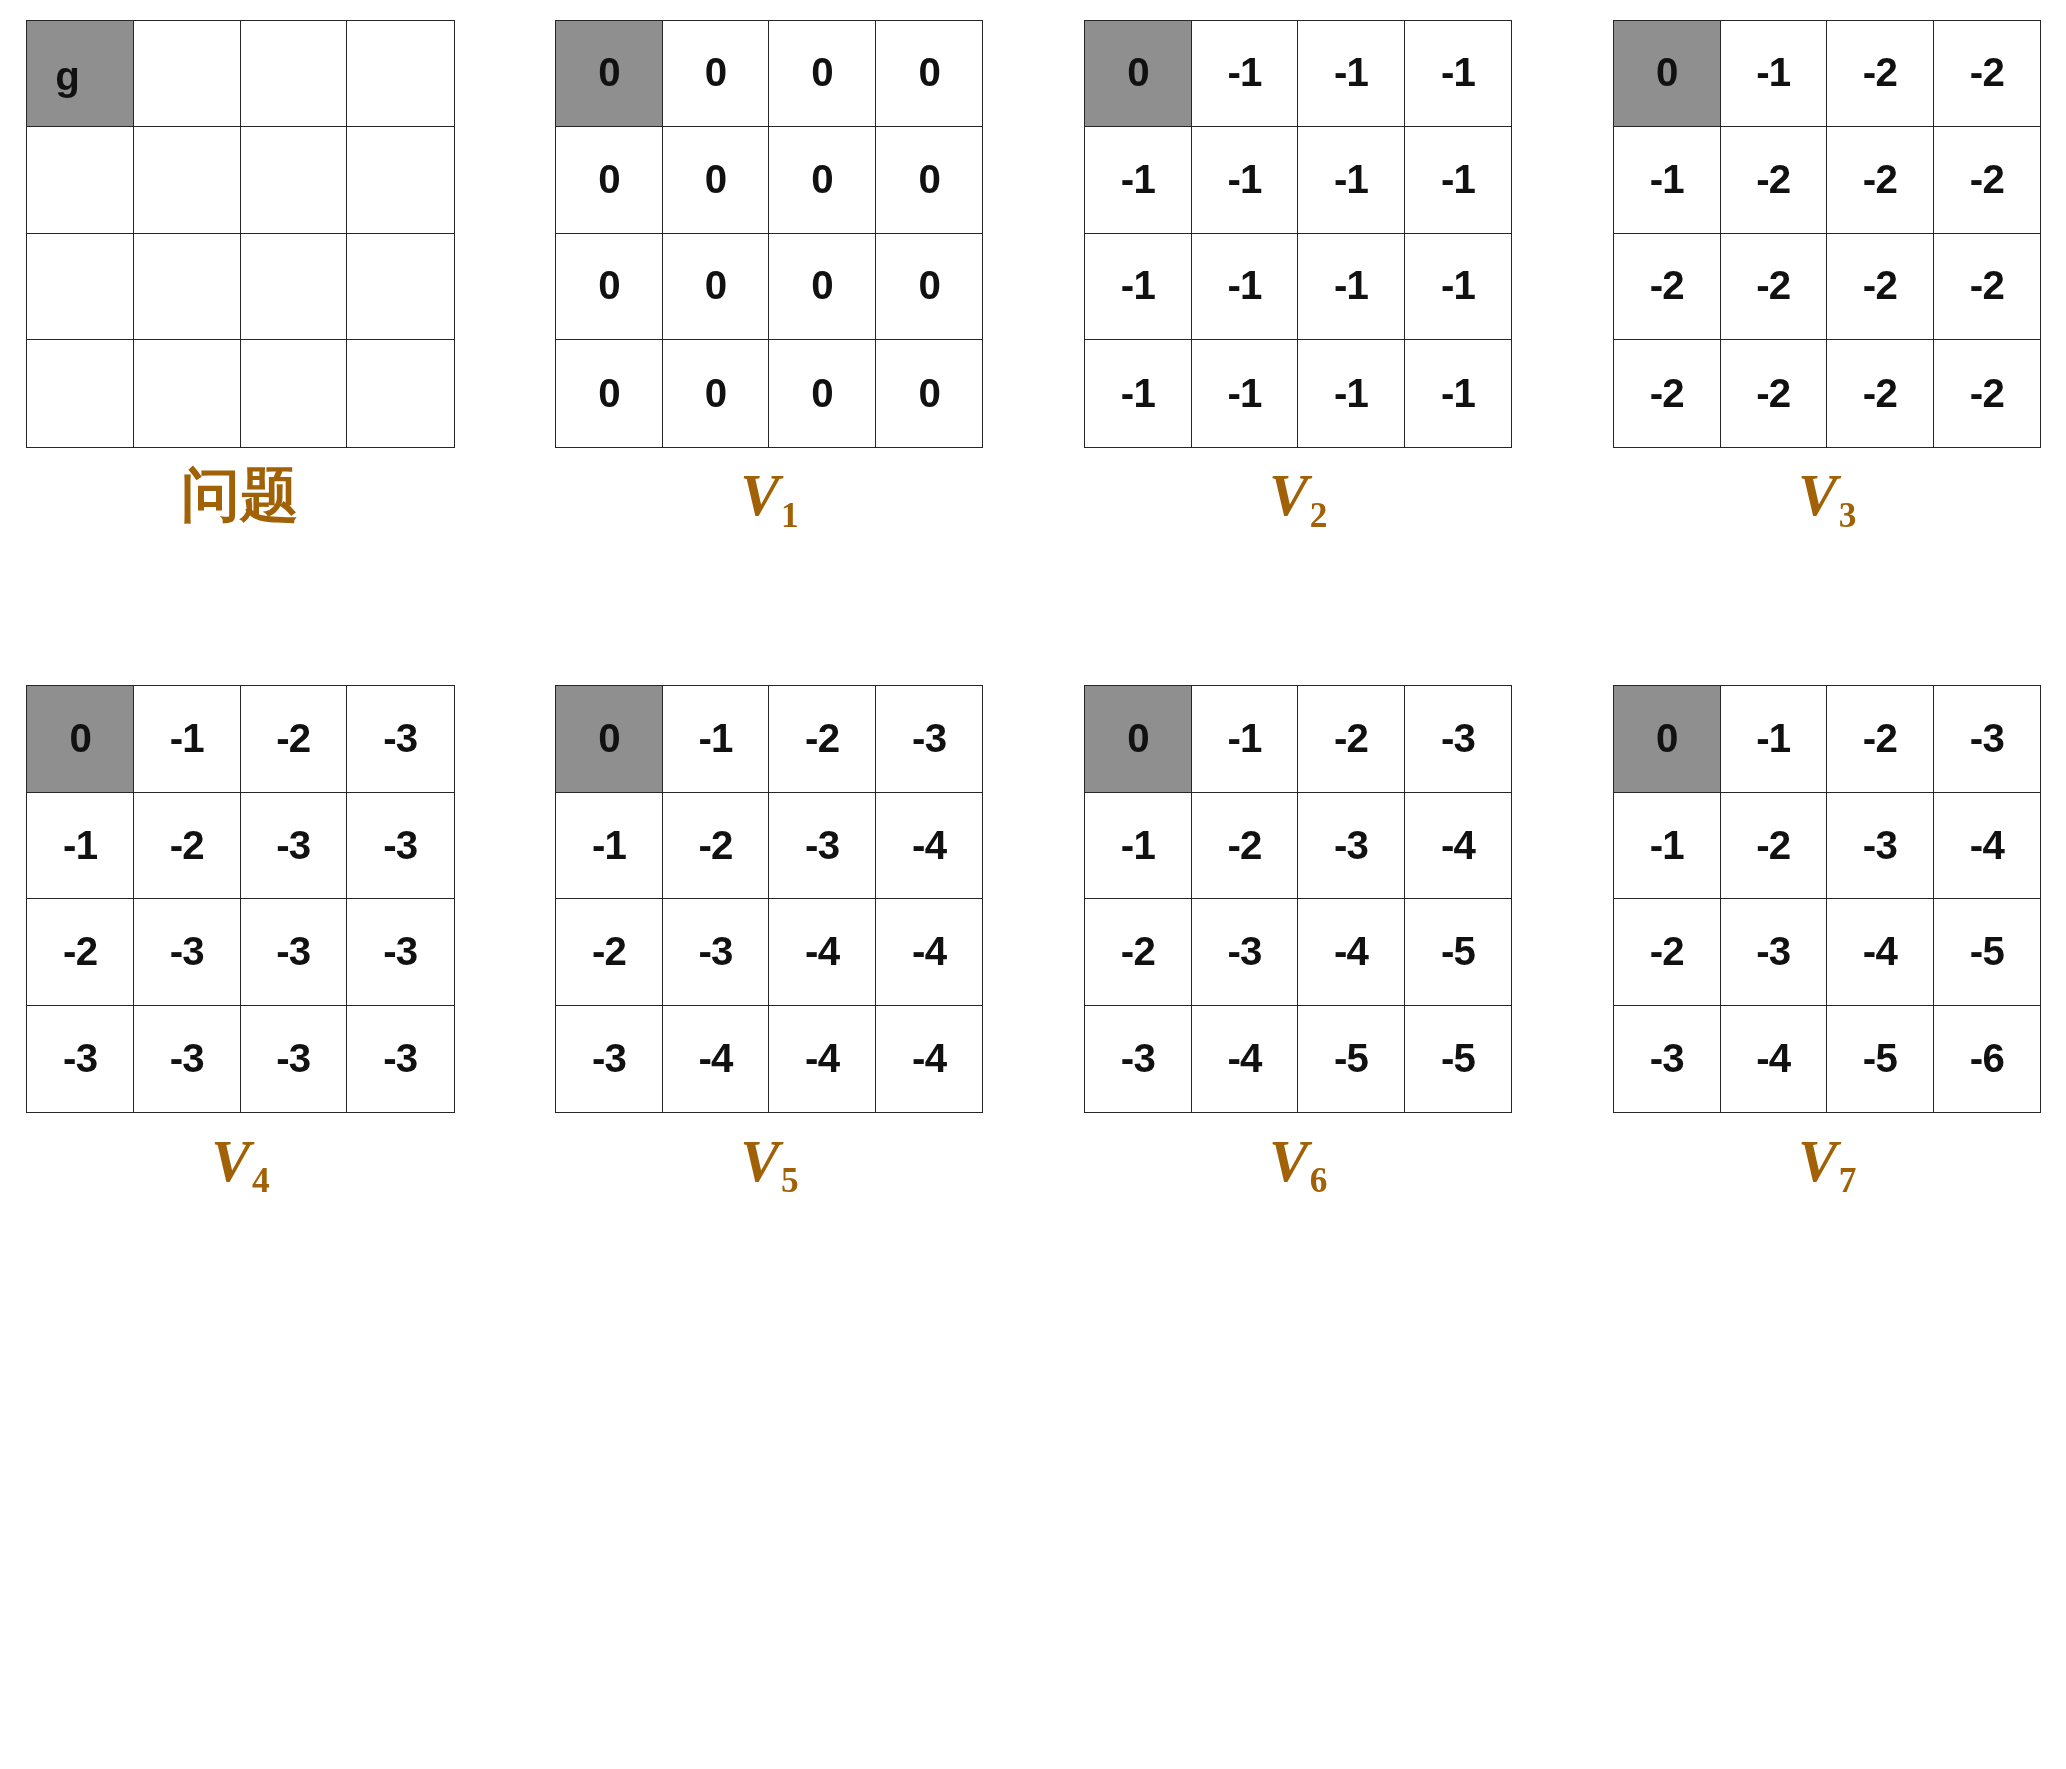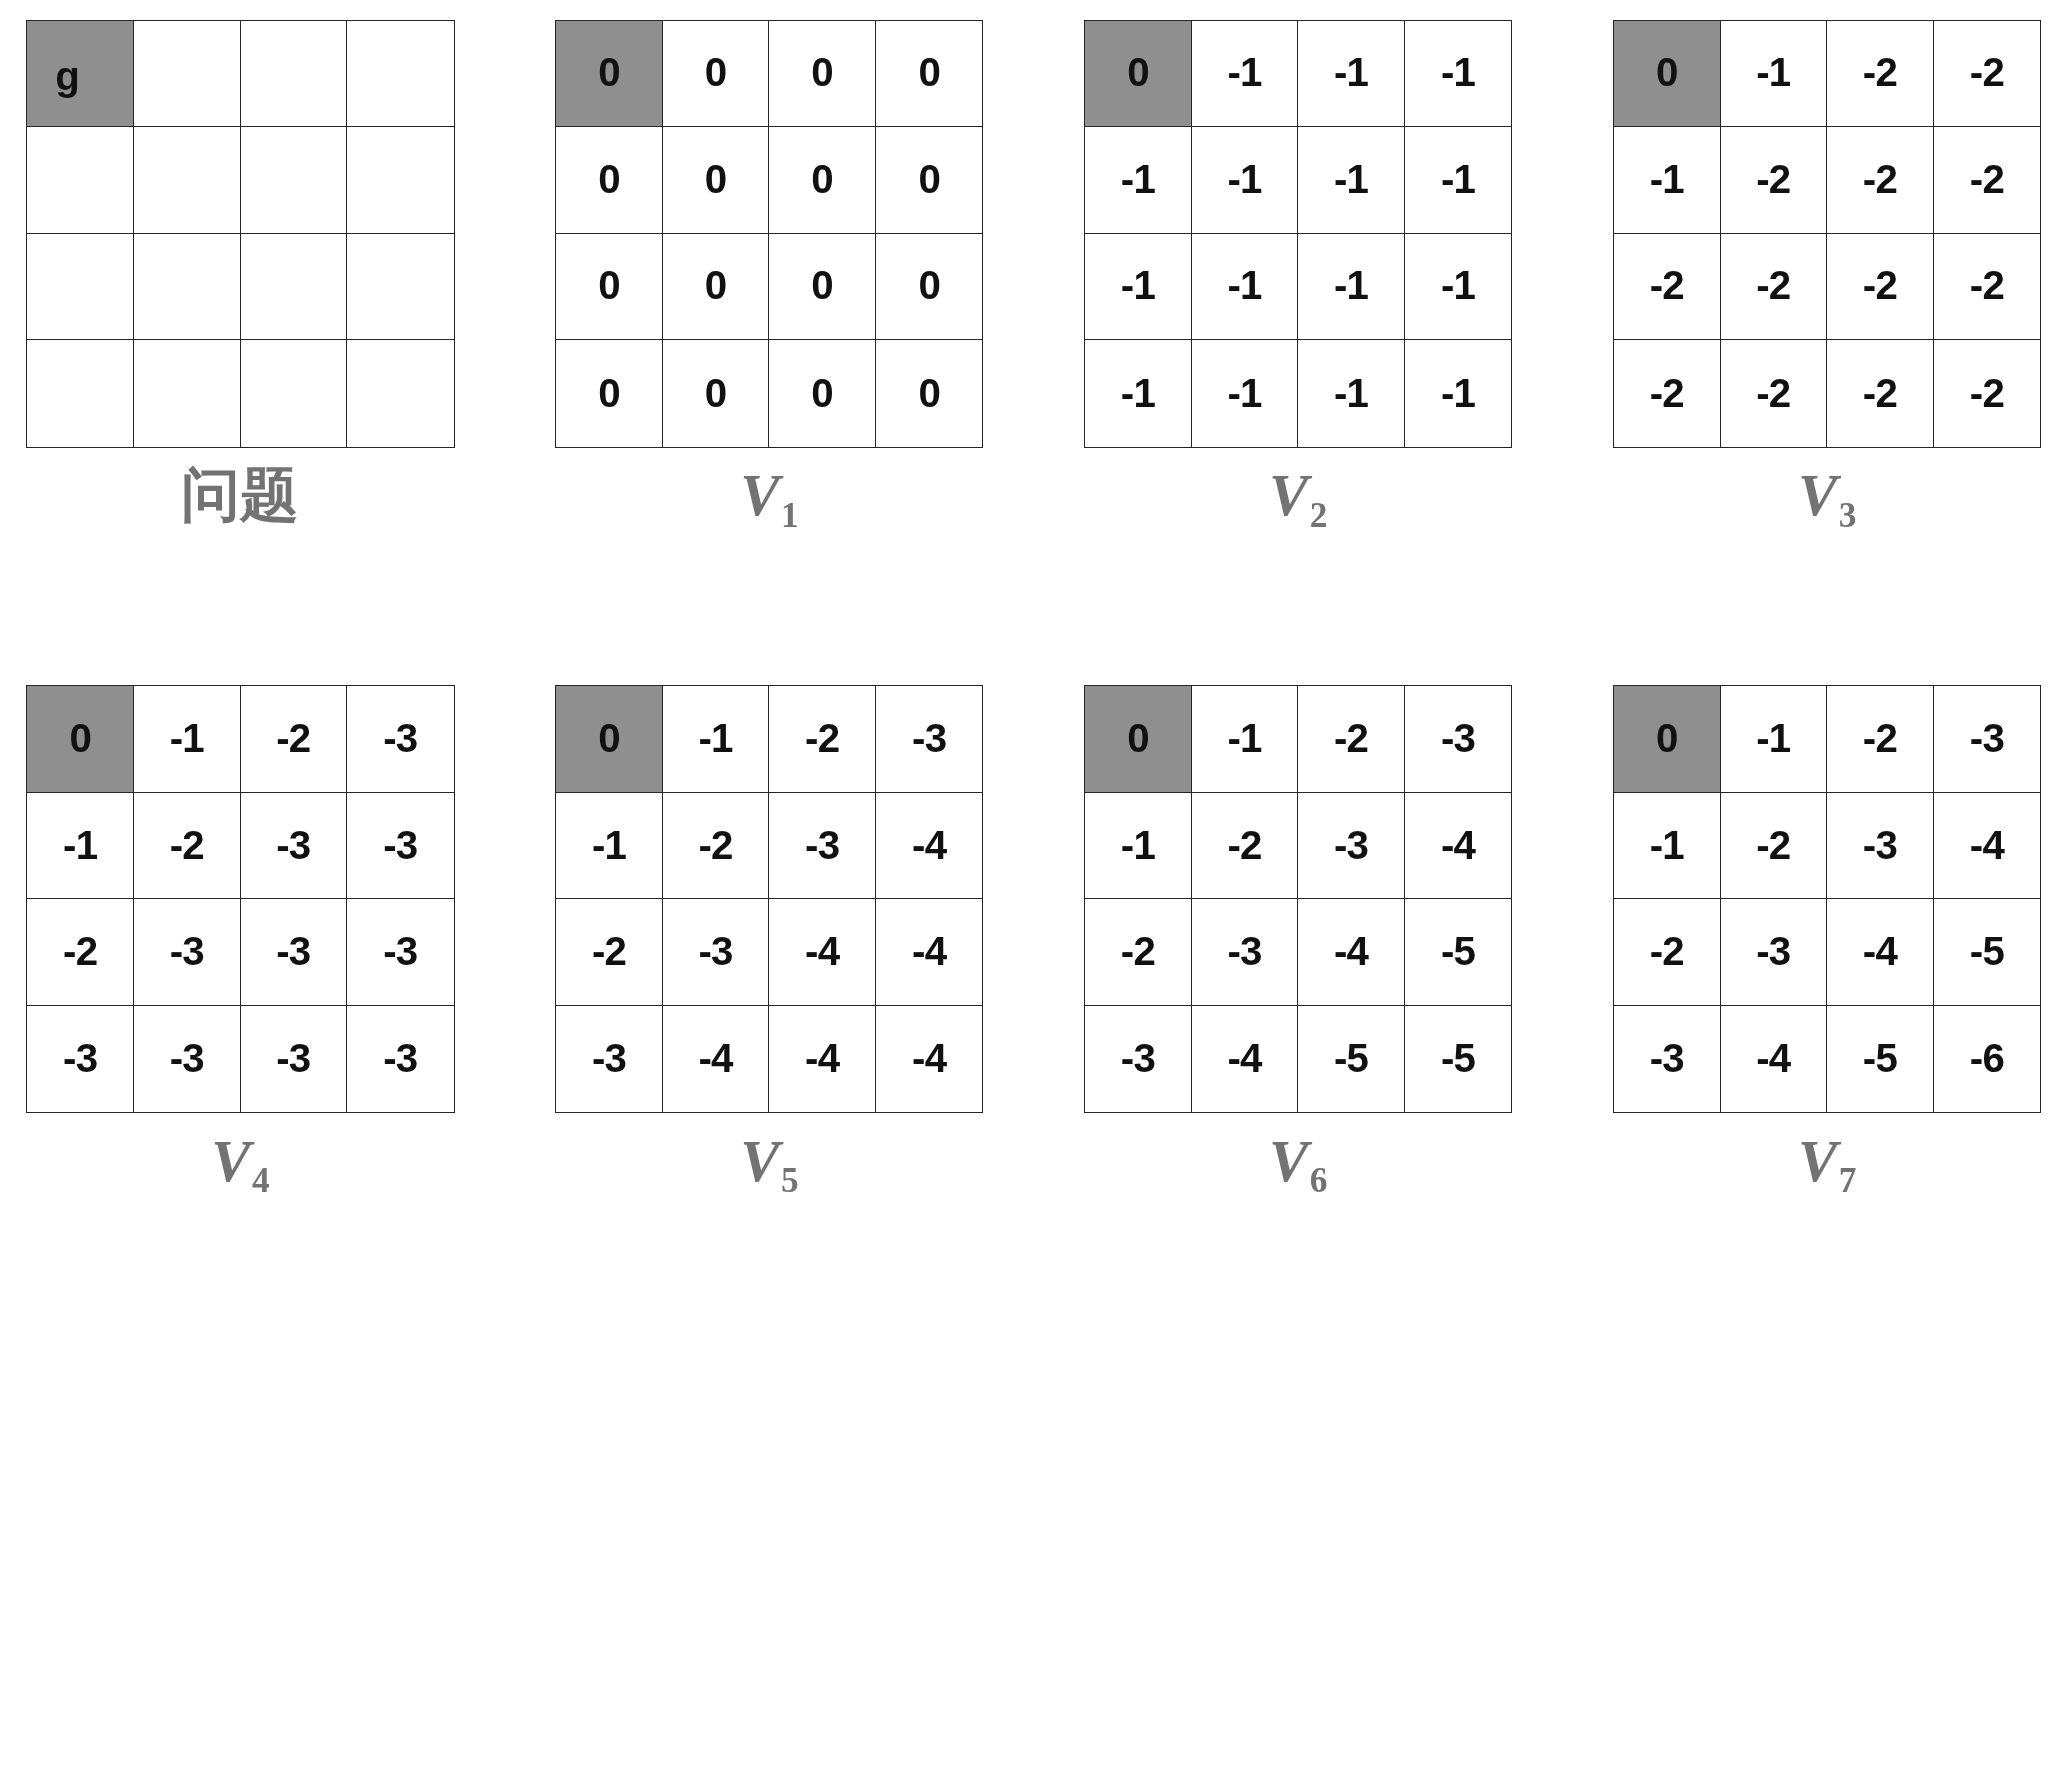--- a/index.html
+++ b/index.html
@@ -56,21 +56,21 @@
   .cell.goal{background:var(--goal);}
   .cell .glyph{display:inline-block;}
   .cell .glyph.g-letter{transform:translate(-55%,9%);font-weight:600;}
   .caption{
     margin-top:0.95vw;
     font-size:2.85vw;
     line-height:1;
     text-align:center;
     font-family:"Liberation Serif", serif;
     font-weight:bold;
-    color:#737373;
+    color:#a16207;
     white-space:nowrap;
   }
   .cap-main{font-style:italic;}
   .cap-main.upright{font-style:normal;}
   .cap-sub{
     font-style:normal;
     font-size:0.6em;
     vertical-align:-0.32em;
     margin-left:0.04em;
   }

